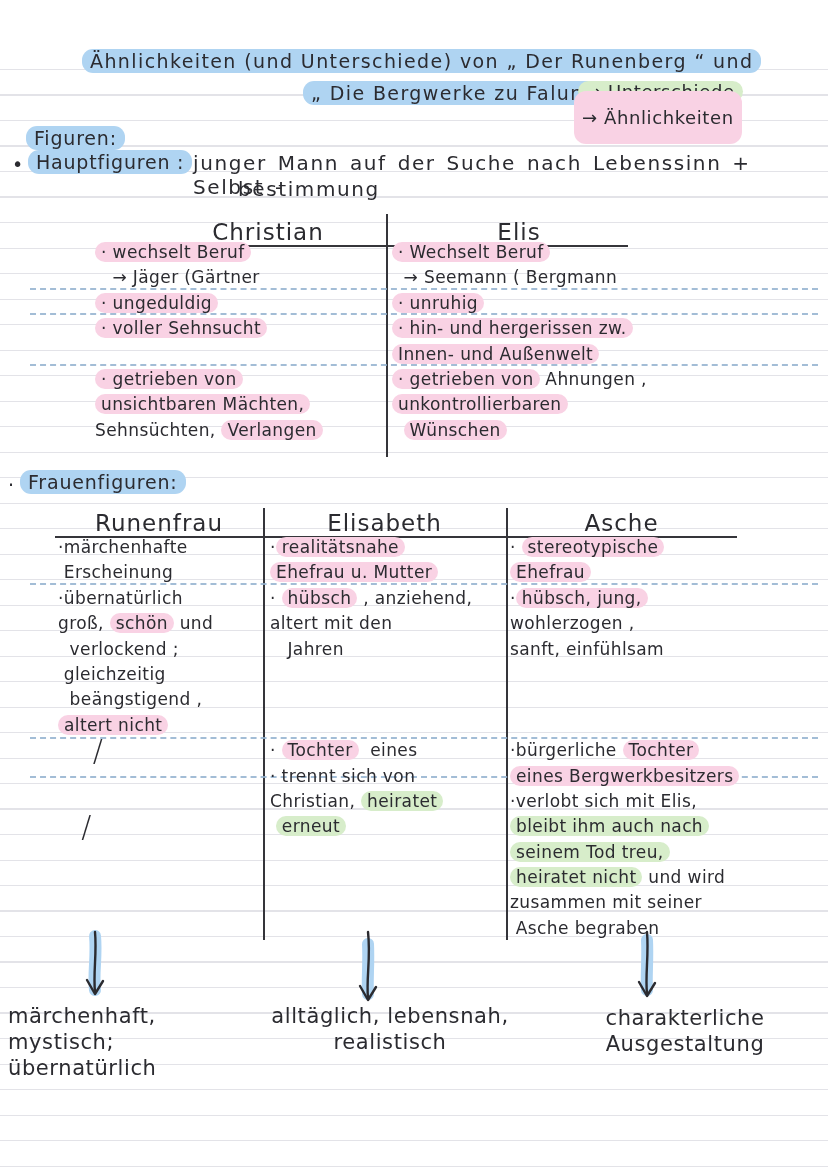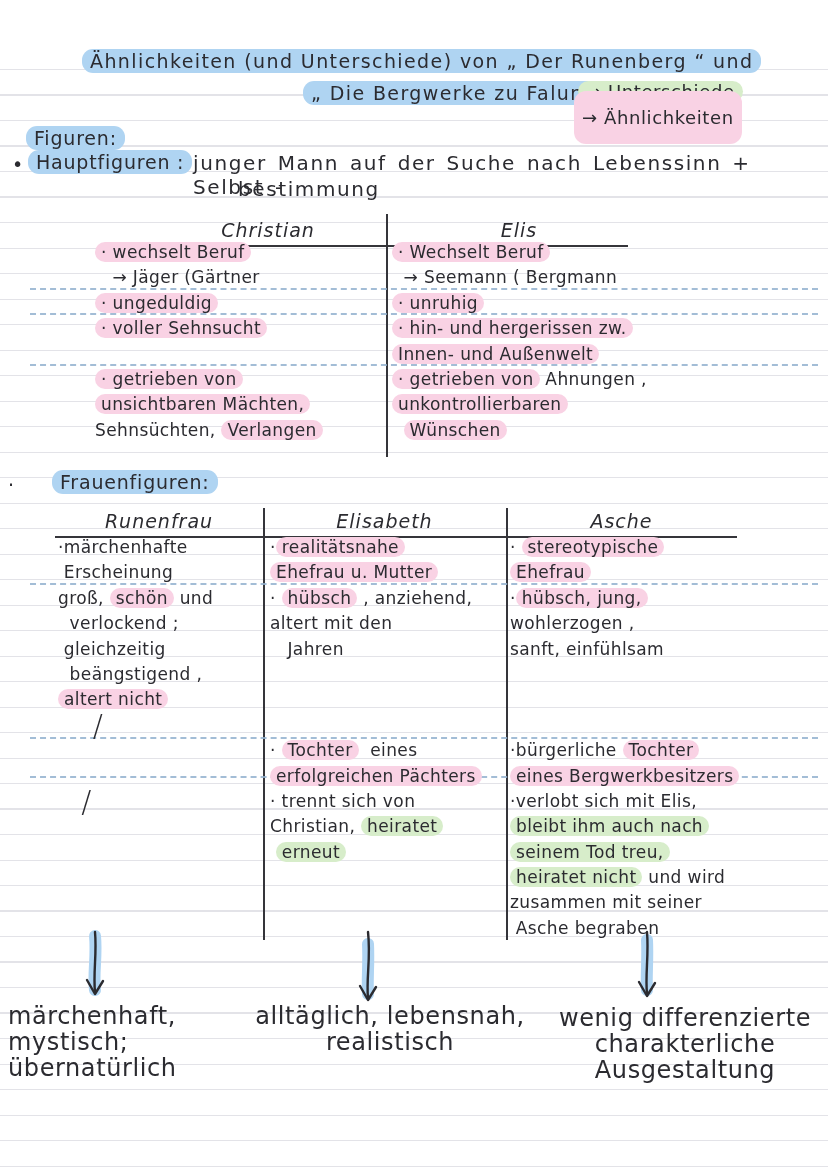--- a/index.html
+++ b/index.html
@@ -21,26 +21,26 @@
   .abs{position:absolute;z-index:2;}
   .hl{border-radius:11px;padding:1px 8px;}
   .hl-pink{background:var(--pink);border-radius:10px;padding:0 6px;}
   .hl-green{background:var(--green);border-radius:10px;padding:0 6px;}
   .hl-blue{background:var(--blue);}
   .hline{height:25.4px;line-height:25.4px;white-space:pre;font-size:17px;letter-spacing:0.4px;}
   .slash{font-size:30px;font-weight:300;letter-spacing:0;}
   .dash{position:absolute;height:0;border-top:2px dashed var(--dash);opacity:0.85;z-index:1;}
   .vline{position:absolute;width:2px;background:#35353a;z-index:1;}
   .uline{position:absolute;height:2px;background:#35353a;z-index:1;}
-  .hdr{font-size:19px;letter-spacing:1px;font-style:italic;}
+  .hdr{font-size:23px;letter-spacing:1px;}
   .title{font-size:19px;letter-spacing:1.4px;}
   .legend{font-size:18px;letter-spacing:0.6px;}
   .section{font-size:19px;letter-spacing:0.8px;}
   .desc{font-size:20px;letter-spacing:1.6px;word-spacing:3px;}
-  .concl .hline{height:26px;line-height:26px;font-size:24px;letter-spacing:0.6px;}
+  .concl .hline{height:26px;line-height:26px;font-size:21px;letter-spacing:0.6px;}
   .center{text-align:center;}
 </style>
 </head>
 <body>
 
 <div class="rules"></div>
 
 <div class="abs title" style="left:82px;top:50px;">
   <span class="hl hl-blue">Ähnlichkeiten (und Unterschiede) von „ Der Runenberg “ und</span>
 </div>
@@ -89,34 +89,35 @@
     <div class="hline"><span class="hl-pink">· getrieben von</span><span> Ahnungen ,</span></div>
     <div class="hline"><span class="hl-pink">unkontrollierbaren</span></div>
     <div class="hline"><span>  </span><span class="hl-pink">Wünschen</span></div>
   </div>
 
 <div class="dash" style="left:30px;top:288px;width:788px;"></div>
 <div class="dash" style="left:30px;top:313px;width:788px;"></div>
 <div class="dash" style="left:30px;top:364px;width:788px;"></div>
 
 <div class="abs section" style="left:8px;top:474px;">·</div>
-<div class="abs section" style="left:20px;top:471px;margin-left:32px;">
+<div class="abs section" style="left:20px;top:471px;">
   <span class="hl hl-blue">Frauenfiguren:</span>
 </div>
 
 <div class="vline" style="left:263px;top:508px;height:432px;"></div>
 <div class="vline" style="left:506px;top:508px;height:432px;"></div>
 <div class="uline" style="left:55px;top:536px;width:682px;"></div>
 <div class="abs hdr" style="left:55px;top:510px;width:208px;text-align:center;">Runenfrau</div>
 <div class="abs hdr" style="left:263px;top:510px;width:243px;text-align:center;">Elisabeth</div>
 <div class="abs hdr" style="left:506px;top:510px;width:231px;text-align:center;">Asche</div>
 
 <div class="abs" style="left:58px;top:535px;width:202px;">
     <div class="hline"><span>·märchenhafte</span></div>
     <div class="hline"><span> Erscheinung</span></div>
+    <div class="hline"><span>·übernatürlich</span></div>
     <div class="hline"><span>groß, </span><span class="hl-pink">schön</span><span> und</span></div>
     <div class="hline"><span>  verlockend ;</span></div>
     <div class="hline"><span> gleichzeitig</span></div>
     <div class="hline"><span>  beängstigend ,</span></div>
     <div class="hline"><span class="hl-pink">altert nicht</span></div>
     <div class="hline"><span>      </span><span class="slash">/</span></div>
     <div class="hline"><span></span></div>
     <div class="hline"><span></span></div>
     <div class="hline"><span>    </span><span class="slash">/</span></div>
     <div class="hline"><span></span></div>
@@ -127,21 +128,20 @@
 <div class="abs" style="left:270px;top:535px;width:232px;">
     <div class="hline"><span>·</span><span class="hl-pink">realitätsnahe</span></div>
     <div class="hline"><span class="hl-pink">Ehefrau u. Mutter</span></div>
     <div class="hline"><span>· </span><span class="hl-pink">hübsch</span><span> , anziehend,</span></div>
     <div class="hline"><span>altert mit den</span></div>
     <div class="hline"><span>   Jahren</span></div>
     <div class="hline"><span></span></div>
     <div class="hline"><span></span></div>
     <div class="hline"><span></span></div>
     <div class="hline"><span>· </span><span class="hl-pink">Tochter</span><span>  eines</span></div>
-    <div class="hline"><span class="hl-pink">erfolgreichen Pächters</span></div>
     <div class="hline"><span>· trennt sich von</span></div>
     <div class="hline"><span>Christian, </span><span class="hl-green">heiratet</span></div>
     <div class="hline"><span> </span><span class="hl-green">erneut</span></div>
     <div class="hline"><span></span></div>
     <div class="hline"><span></span></div>
     <div class="hline"><span></span></div>
   </div>
 <div class="abs" style="left:510px;top:535px;width:318px;">
     <div class="hline"><span>· </span><span class="hl-pink">stereotypische</span></div>
     <div class="hline"><span class="hl-pink">Ehefrau</span></div>
@@ -184,16 +184,15 @@
 <div class="abs concl" style="left:8px;top:1003px;width:230px;">
     <div class="hline"><span>märchenhaft,</span></div>
     <div class="hline"><span>mystisch;</span></div>
     <div class="hline"><span>übernatürlich</span></div>
   </div>
 <div class="abs concl center" style="left:245px;top:1003px;width:290px;">
     <div class="hline"><span>alltäglich, lebensnah,</span></div>
     <div class="hline"><span>realistisch</span></div>
   </div>
 <div class="abs concl center" style="left:550px;top:1005px;width:270px;">
-    <div class="hline"><span>wenig differenzierte</span></div>
     <div class="hline"><span>charakterliche</span></div>
     <div class="hline"><span>Ausgestaltung</span></div>
   </div>
 
 </body></html>

